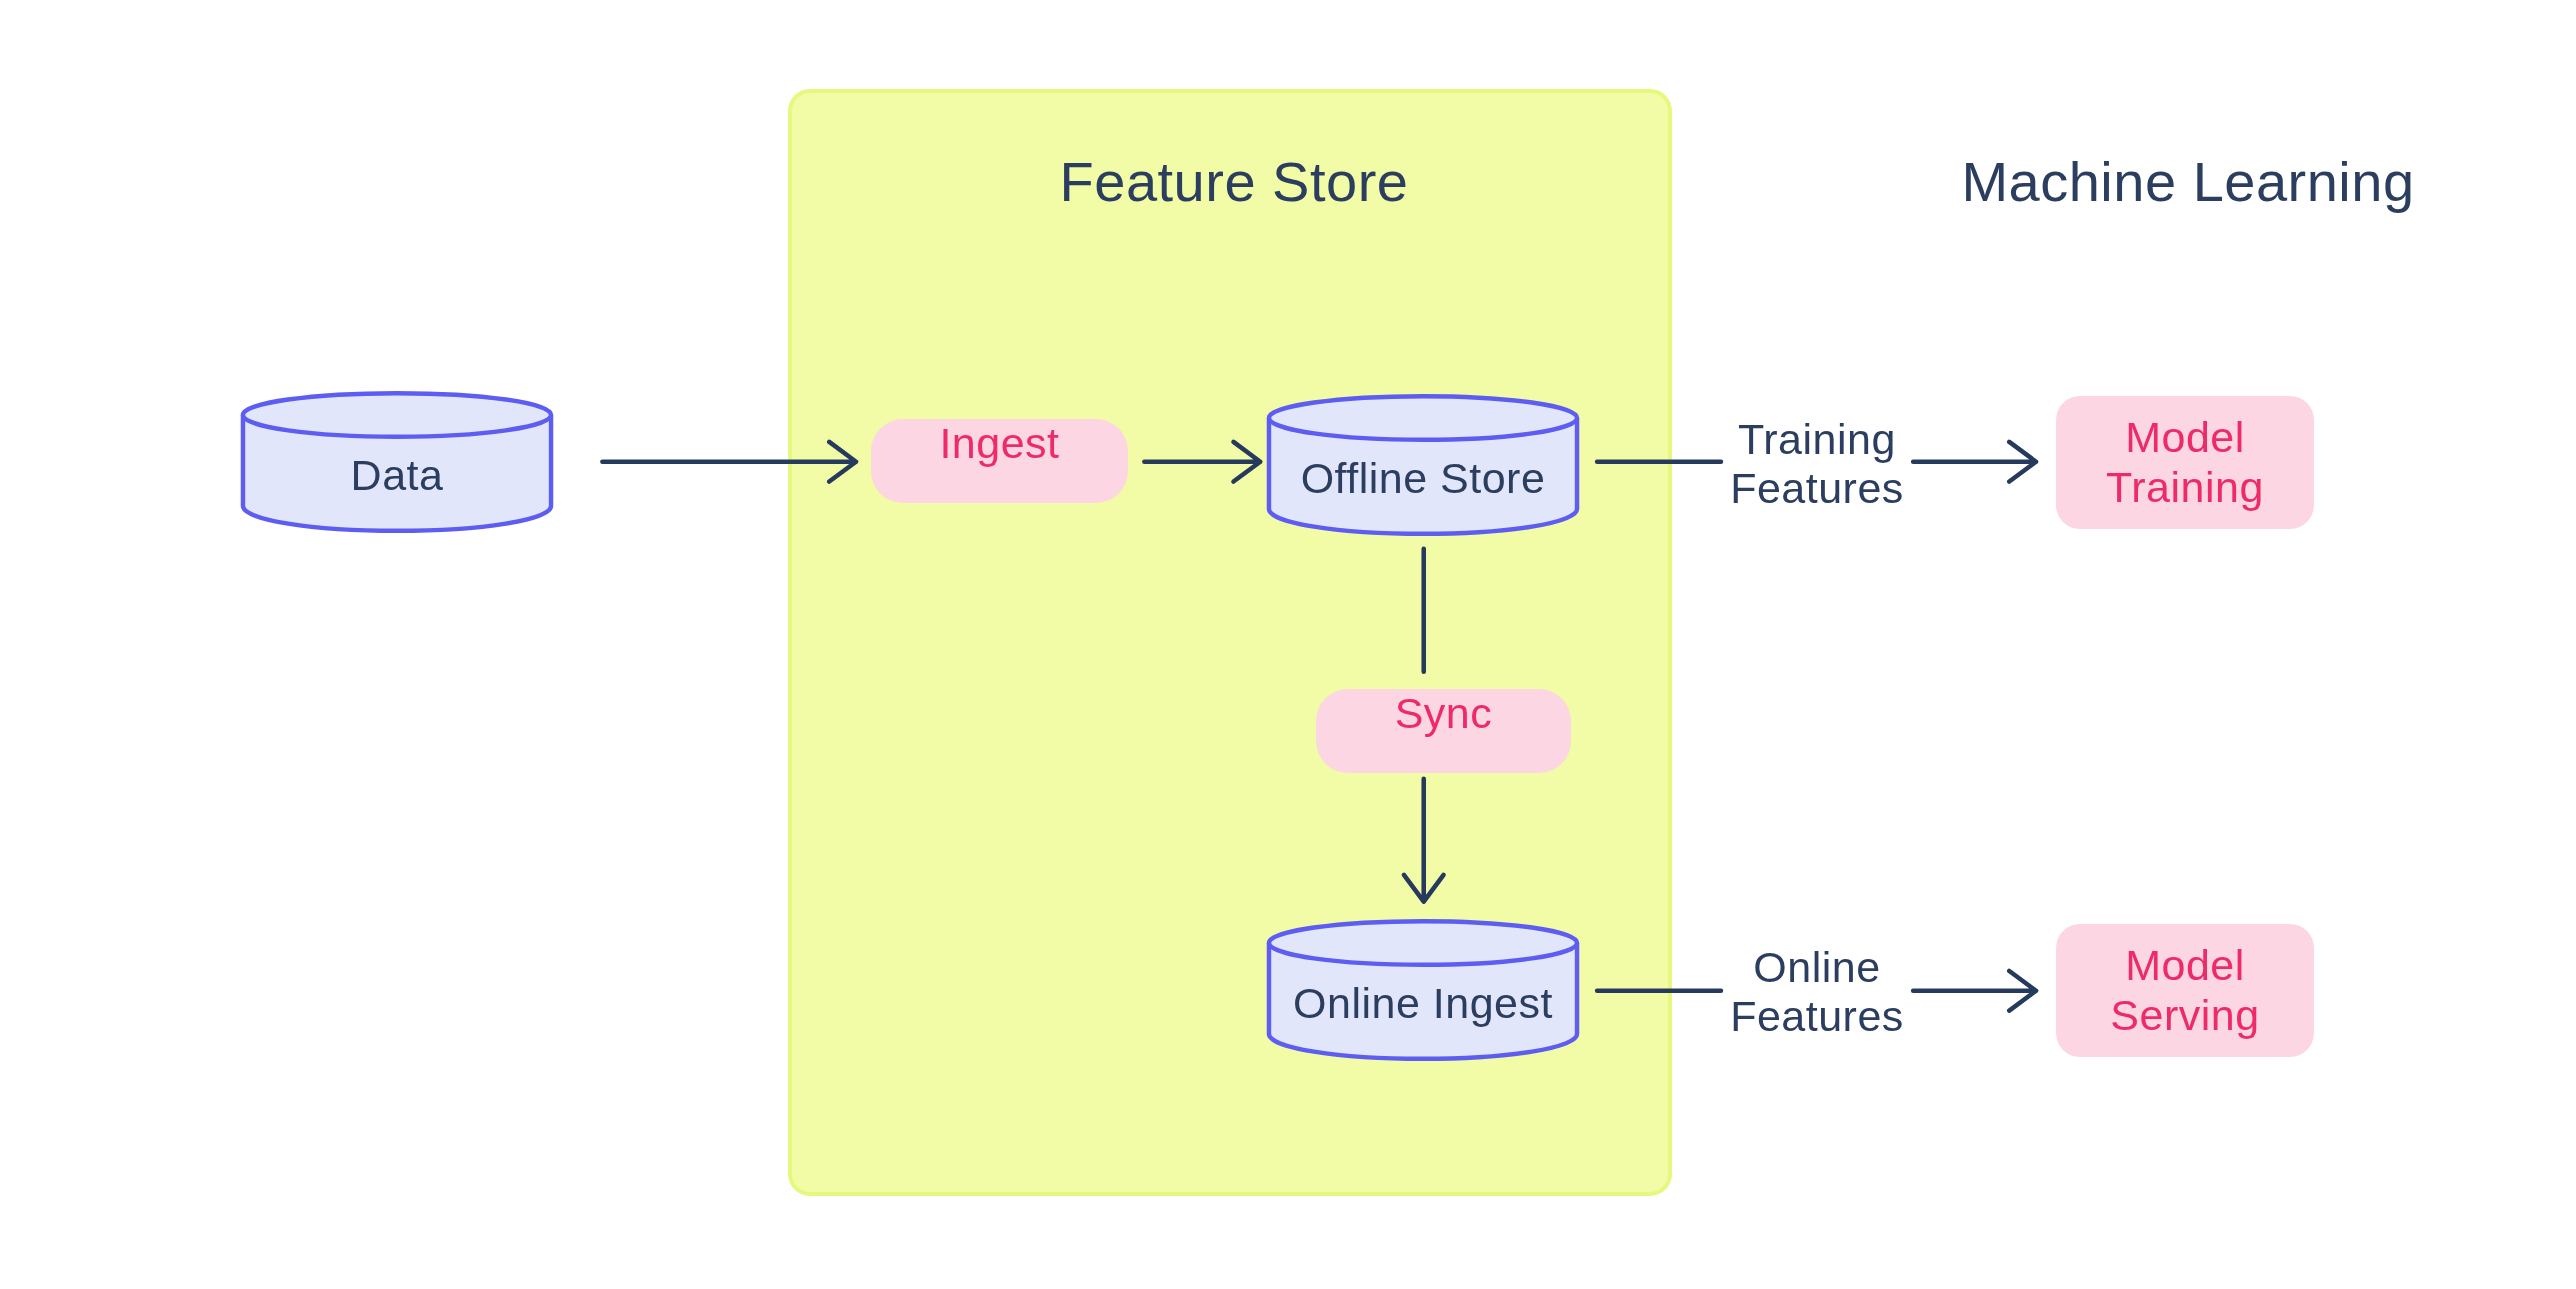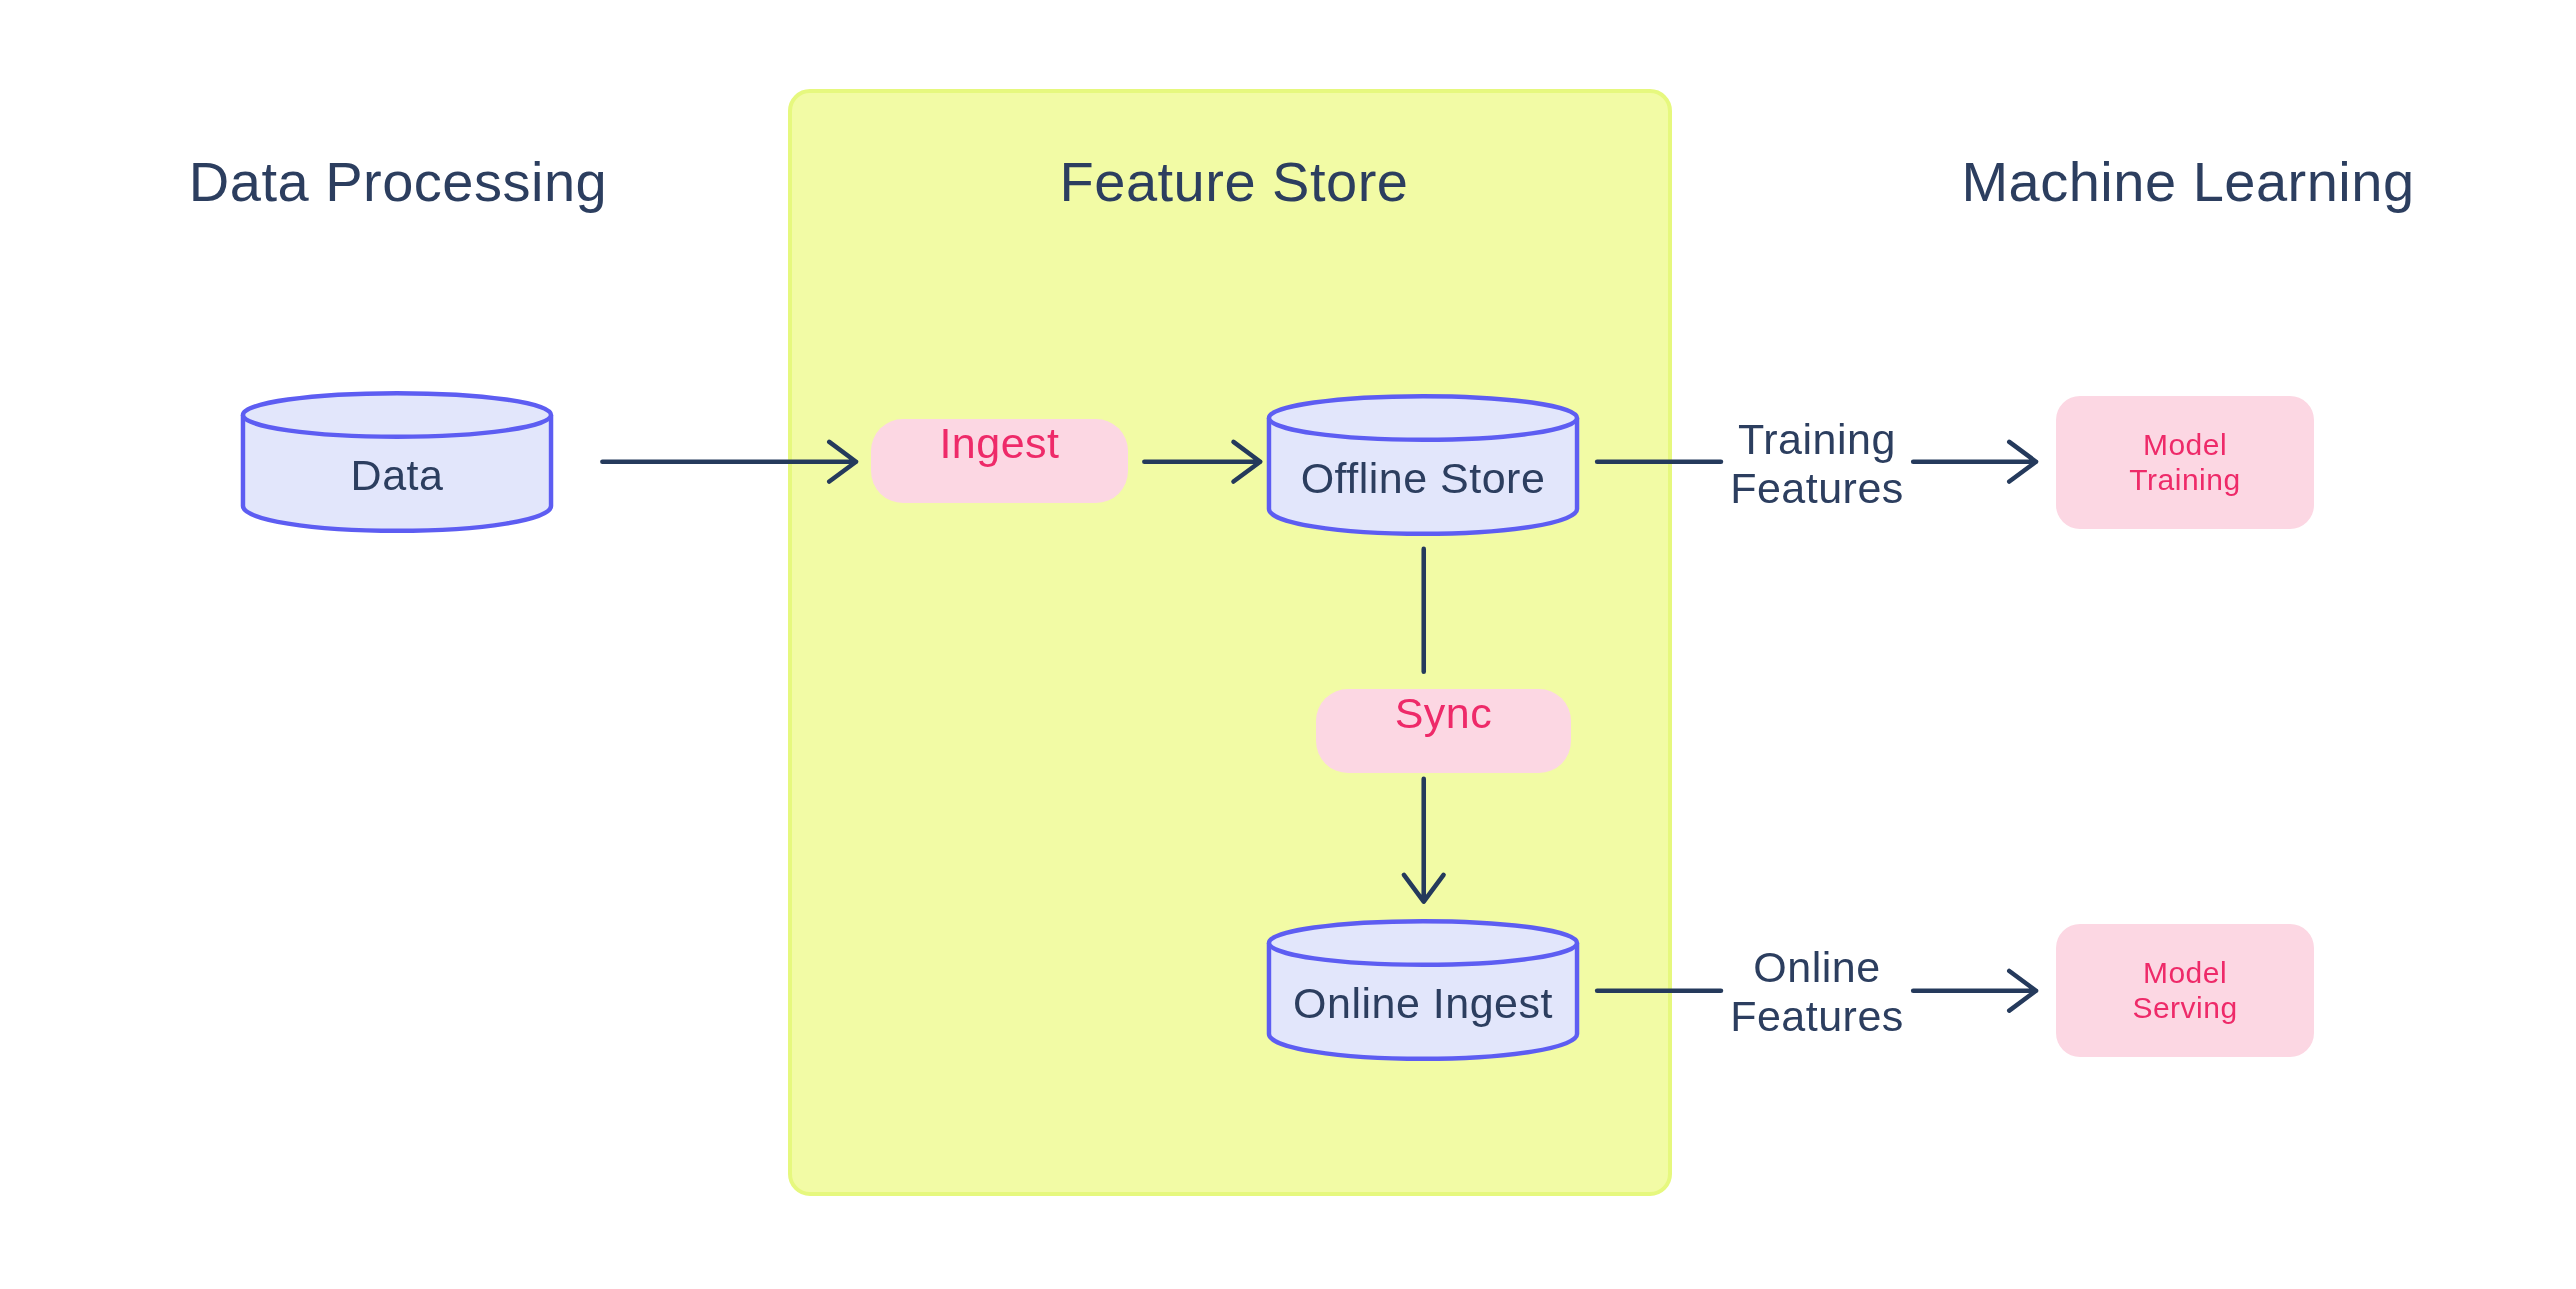--- a/index.html
+++ b/index.html
@@ -64,21 +64,21 @@
     letter-spacing:0.5px;
   }
   .process-box{
     position:absolute;
     width:258px;height:133px;
     display:flex;align-items:center;justify-content:center;
     text-align:center;
     background:var(--pink-fill);
     color:var(--pink-text);
     border-radius:24px;
-    font-size:30px;
+    font-size:43px;
     line-height:1.15;
     letter-spacing:0.5px;
     white-space:pre-line;
   }
   .edge-label{
     position:absolute;
     transform:translate(-50%,-50%);
     text-align:center;
     font-size:43px;
     line-height:1.15;
@@ -95,21 +95,20 @@
     stroke-linejoin:round;
   }
 </style>
 </head>
 <body>
 
 <div class="canvas">
 
   <div class="panel"></div>
 
-  <div class="section-title" style="left:398px;">Data Processing</div>
   <div class="section-title" style="left:1234px;">Feature Store</div>
   <div class="section-title" style="left:2188px;">Machine Learning</div>
 
   <svg class="arrows" width="2576" height="1290" viewBox="0 0 2600 1302">
     <path d="M608 466 H864 M837 446 L864 466 L837 486"></path>
     <path d="M1155 466 H1272 M1245 446 L1272 466 L1245 486"></path>
     <path d="M1612 466 H1737"></path>
     <path d="M1931 466 H2055 M2028 446 L2055 466 L2028 486"></path>
     <path d="M1437 554 V678"></path>
     <path d="M1437 786 V910 M1417 883 L1437 910 L1457 883"></path>

